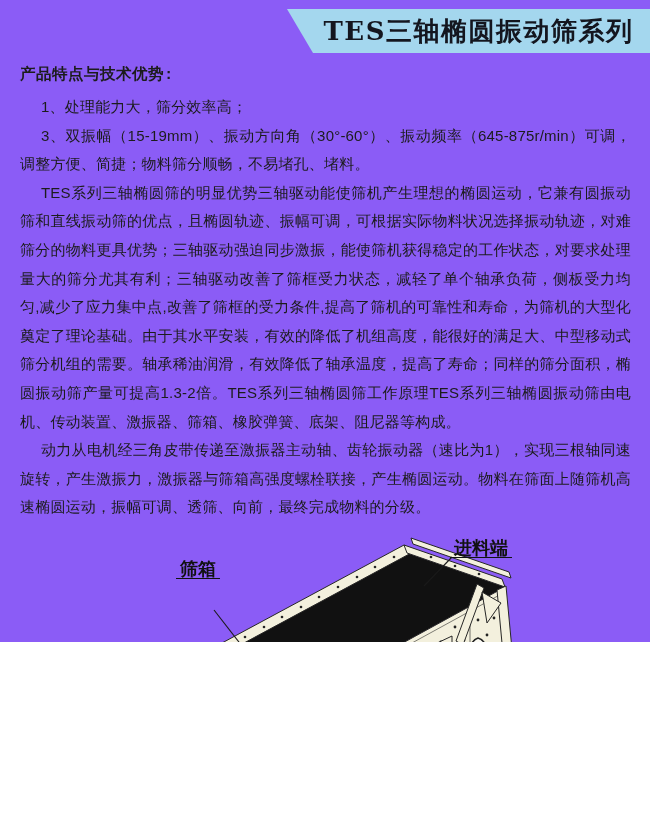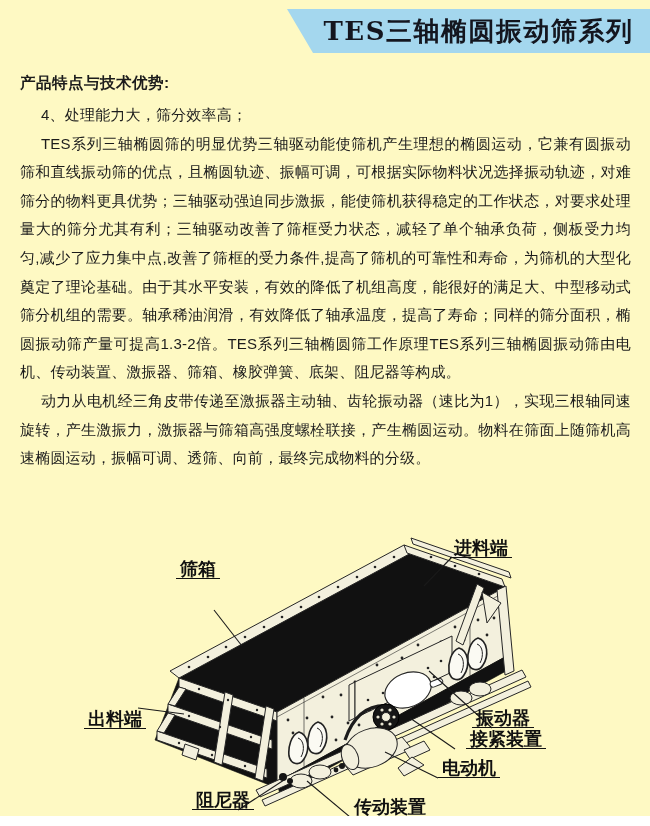--- a/index.html
+++ b/index.html
@@ -1,27 +1,27 @@
 <!DOCTYPE html>
 <html style="--header-bg: #a4d7ee; --machine-body: #f3f0dd; --deck-black: #111111; --text: #1c1c1c;"><head>
 <meta charset="utf-8">
 <style>
   html,body{margin:0;padding:0;background:#ffffff;}
-  .page{position:relative;width:650px;height:816px;background:#fef9c3;overflow:hidden;
+  .page{position:relative;width:650px;height:642px;background:#8b5cf6;overflow:hidden;
         font-family:"Liberation Sans","DejaVu Sans",sans-serif;color:#1c1c1c;}
   
   .banner{position:absolute;left:287px;top:9px;width:363px;height:44px;
           background:var(--header-bg,#a4d7ee);
           clip-path:polygon(0 0,100% 0,100% 100%,26px 100%);
           display:flex;align-items:center;justify-content:center;padding-left:20px;box-sizing:border-box;}
   .banner .title{font-family:"DejaVu Serif","Liberation Serif",serif;font-weight:700;
           font-size:26px;letter-spacing:1.5px;color:#14161f;white-space:nowrap;}
   
   .content{position:absolute;left:20px;top:60px;width:611px;text-align:justify;}
-  .content h2{font-size:15.5px;line-height:22px;margin:12px 0 7px 0;font-weight:700;letter-spacing:.5px;}
+  .content h2{font-size:15.5px;line-height:22px;margin:4px 0 7px 0;font-weight:700;letter-spacing:.5px;font-family:Liberation Mono, monospace;}
   .content p{margin:0;font-size:15px;line-height:28.6px;text-indent:21px;letter-spacing:.2px;}
   
   .diagram{position:absolute;left:0;top:0;width:650px;height:826px;}
   .cream{fill:var(--machine-body,#f3f0dd);stroke:#262626;stroke-width:1;stroke-linejoin:round;}
   .blk{fill:var(--deck-black,#111);stroke:#111;stroke-width:.6;}
   .dot{fill:#232323;}
   .ln{stroke:#1c1c1c;fill:none;}
   .ldr{stroke:#1a1a1a;stroke-width:1.1;}
   .dlabel{position:absolute;font-size:18px;font-weight:700;color:#111;
           border-bottom:1.5px solid #111;padding:0 4px 2px 4px;line-height:14px;white-space:nowrap;}
@@ -30,21 +30,22 @@
 <body>
 
 <div class="page">
 
   <div class="banner">
     <span class="title">TES三轴椭圆振动筛系列</span>
   </div>
 
   <div class="content">
     <h2>产品特点与技术优势:</h2>
-    <p>4、处理能力大，筛分效率高；</p>
+    <p>1、处理能力大，筛分效率高；</p>
+    <p>3、双振幅（15-19mm）、振动方向角（30°-60°）、振动频率（645-875r/min）可调，调整方便、简捷；物料筛分顺畅，不易堵孔、堵料。</p>
     <p>TES系列三轴椭圆筛的明显优势三轴驱动能使筛机产生理想的椭圆运动，它兼有圆振动筛和直线振动筛的优点，且椭圆轨迹、振幅可调，可根据实际物料状况选择振动轨迹，对难筛分的物料更具优势；三轴驱动强迫同步激振，能使筛机获得稳定的工作状态，对要求处理量大的筛分尤其有利；三轴驱动改善了筛框受力状态，减轻了单个轴承负荷，侧板受力均匀,减少了应力集中点,改善了筛框的受力条件,提高了筛机的可靠性和寿命，为筛机的大型化奠定了理论基础。由于其水平安装，有效的降低了机组高度，能很好的满足大、中型移动式筛分机组的需要。轴承稀油润滑，有效降低了轴承温度，提高了寿命；同样的筛分面积，椭圆振动筛产量可提高1.3-2倍。TES系列三轴椭圆筛工作原理TES系列三轴椭圆振动筛由电机、传动装置、激振器、筛箱、橡胶弹簧、底架、阻尼器等构成。</p>
     <p>动力从电机经三角皮带传递至激振器主动轴、齿轮振动器（速比为1），实现三根轴同速旋转，产生激振力，激振器与筛箱高强度螺栓联接，产生椭圆运动。物料在筛面上随筛机高速椭圆运动，振幅可调、透筛、向前，最终完成物料的分级。</p>
   </div>
 
   <svg class="diagram" viewBox="0 0 650 826">
 
     <g>
       <polygon class="blk" points="179,678 277,712 277,788 155,740"></polygon>
     </g>
 

